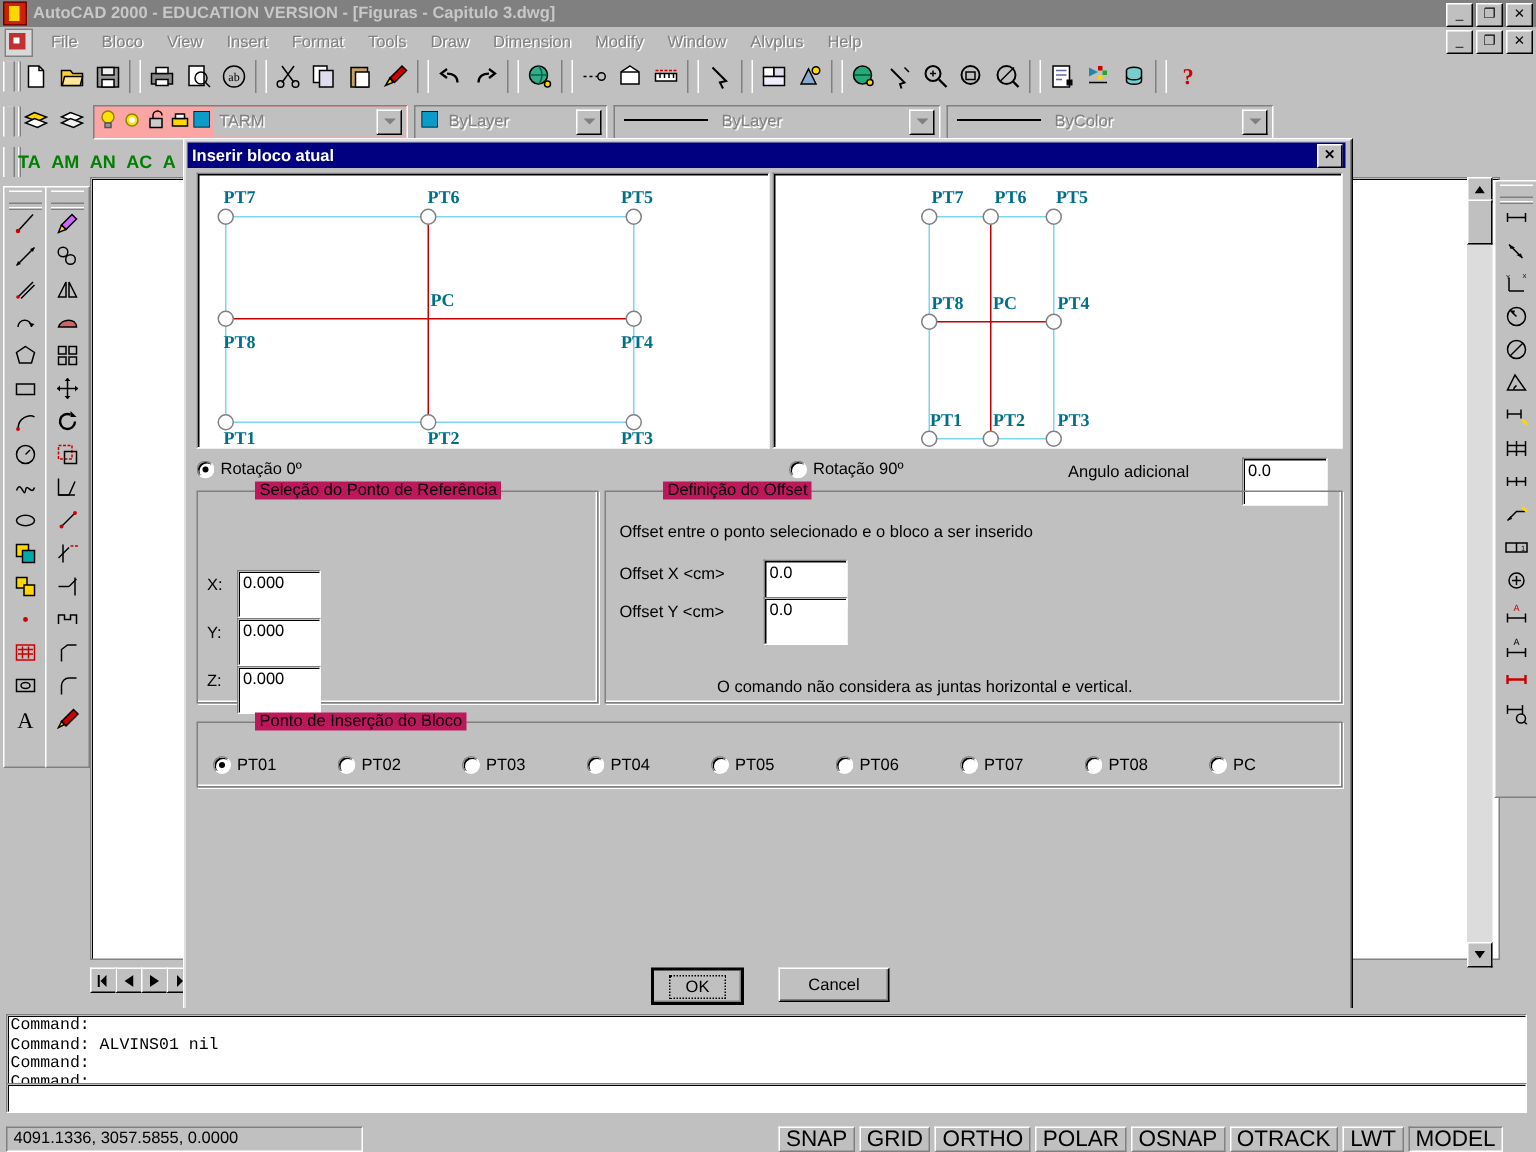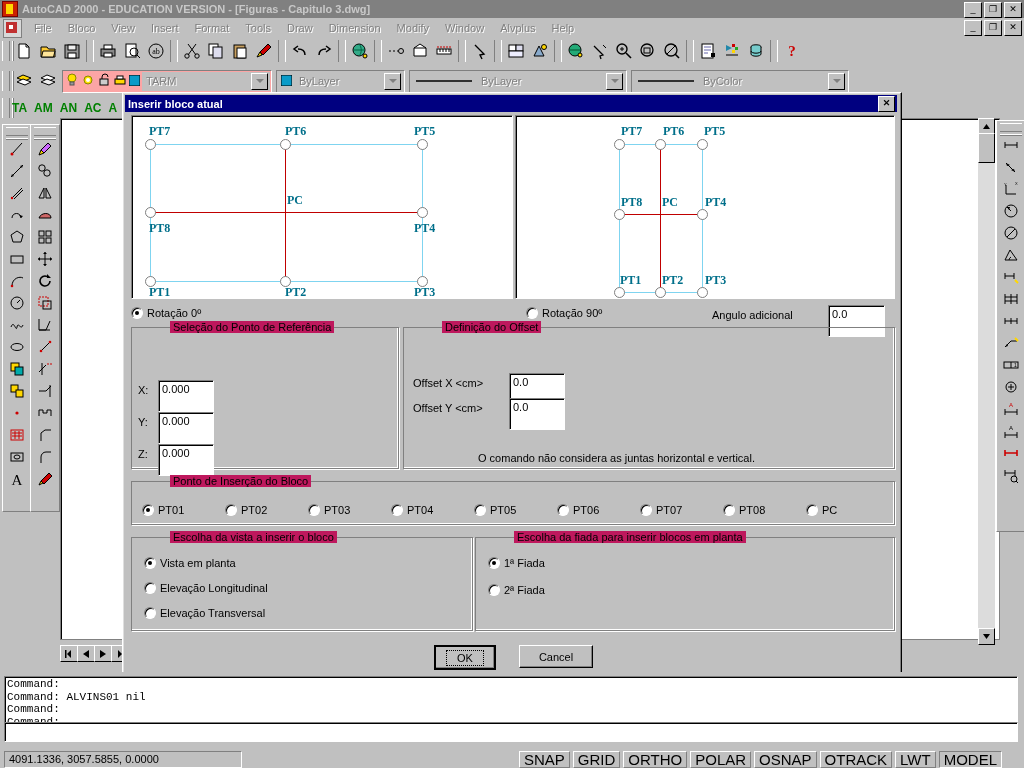--- a/index.html
+++ b/index.html
@@ -866,20 +866,21 @@
       <div class="lbl" style="left:6px;top:56px;">X:</div>
       <div class="txtfield" style="left:26px;top:52px;width:56px;">0.000</div>
       <div class="lbl" style="left:6px;top:88px;">Y:</div>
       <div class="txtfield" style="left:26px;top:84px;width:56px;">0.000</div>
       <div class="lbl" style="left:6px;top:120px;">Z:</div>
       <div class="txtfield" style="left:26px;top:116px;width:56px;">0.000</div>
     </div>
 
     <div class="grp" style="left:280px;top:234px;width:490px;height:140px;">
       <div class="grptitle">Definição do Offset</div>
+      <div class="lbl" style="left:9px;top:21px;">Offset entre o ponto selecionado e o bloco a ser inserido</div>
       <div class="lbl" style="left:9px;top:49px;">Offset X &lt;cm&gt;</div>
       <div class="txtfield" style="left:105px;top:45px;width:56px;">0.0</div>
       <div class="lbl" style="left:9px;top:74px;">Offset Y &lt;cm&gt;</div>
       <div class="txtfield" style="left:105px;top:70px;width:56px;">0.0</div>
       <div class="lbl" style="left:74px;top:124px;">O comando não considera as juntas horizontal e vertical.</div>
     </div>
 
     <div class="grp" style="left:8px;top:388px;width:762px;height:42px;">
       <div class="grptitle">Ponto de Inserção do Bloco</div>
       <div class="radio" style="left:10px;top:22px;">
@@ -913,47 +914,21 @@
       <div class="radio" style="left:591px;top:22px;">
         <span class="rmark"></span>
         <span>PT08</span>
       </div>
       <div class="radio" style="left:674px;top:22px;">
         <span class="rmark"></span>
         <span>PC</span>
       </div>
     </div>
 
-    <div class="grp" style="left:8px;top:444px;width:340px;height:92px;">
-      <div class="grptitle">Escolha da vista a inserir o bloco</div>
-      <div class="radio" style="left:12px;top:19px;">
-        <span class="rmark on"></span>
-        <span>Vista em planta</span>
-      </div>
-      <div class="radio" style="left:12px;top:44px;">
-        <span class="rmark"></span>
-        <span>Elevação Longitudinal</span>
-      </div>
-      <div class="radio" style="left:12px;top:69px;">
-        <span class="rmark"></span>
-        <span>Elevação Transversal</span>
-      </div>
-    </div>
-
-    <div class="grp" style="left:352px;top:444px;width:418px;height:92px;">
-      <div class="grptitle">Escolha da fiada para inserir blocos em planta</div>
-      <div class="radio" style="left:12px;top:19px;">
-        <span class="rmark on"></span>
-        <span>1ª Fiada</span>
-      </div>
-      <div class="radio" style="left:12px;top:46px;">
-        <span class="rmark"></span>
-        <span>2ª Fiada</span>
-      </div>
-    </div>
+
 
     <div class="pbtn def" style="left:311px;top:552px;width:58px;height:21px;">
       <span class="innerf">OK</span>
     </div>
     <div class="pbtn" style="left:396px;top:552px;width:72px;height:21px;">
       <span>Cancel</span>
     </div>
   </div>
 
   <div id="cmdwin">

